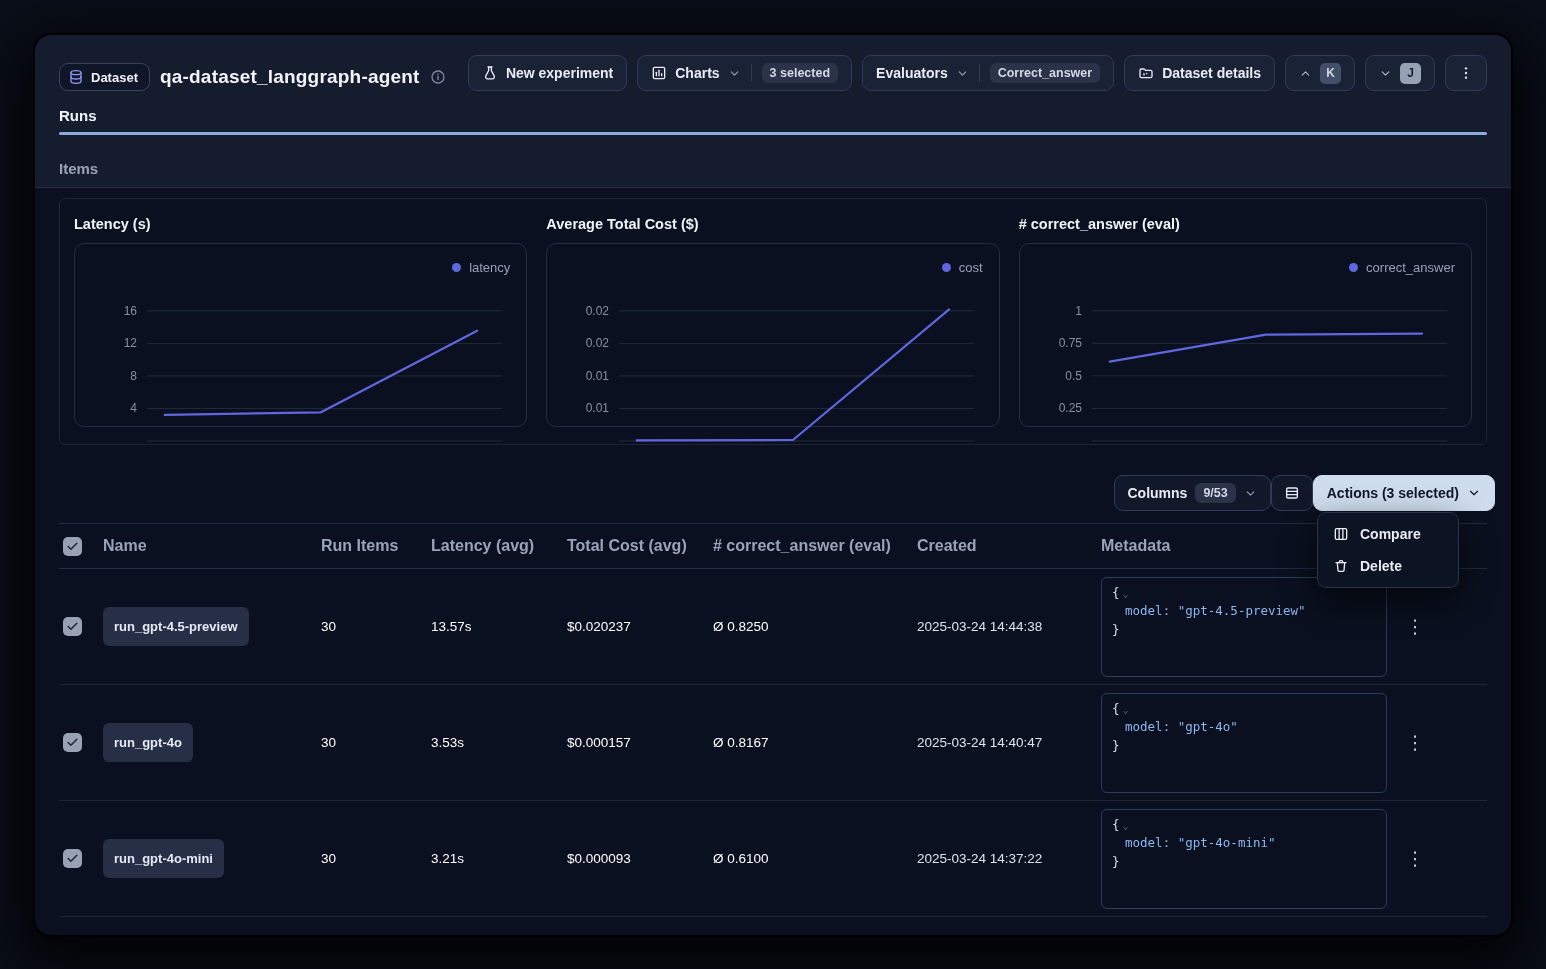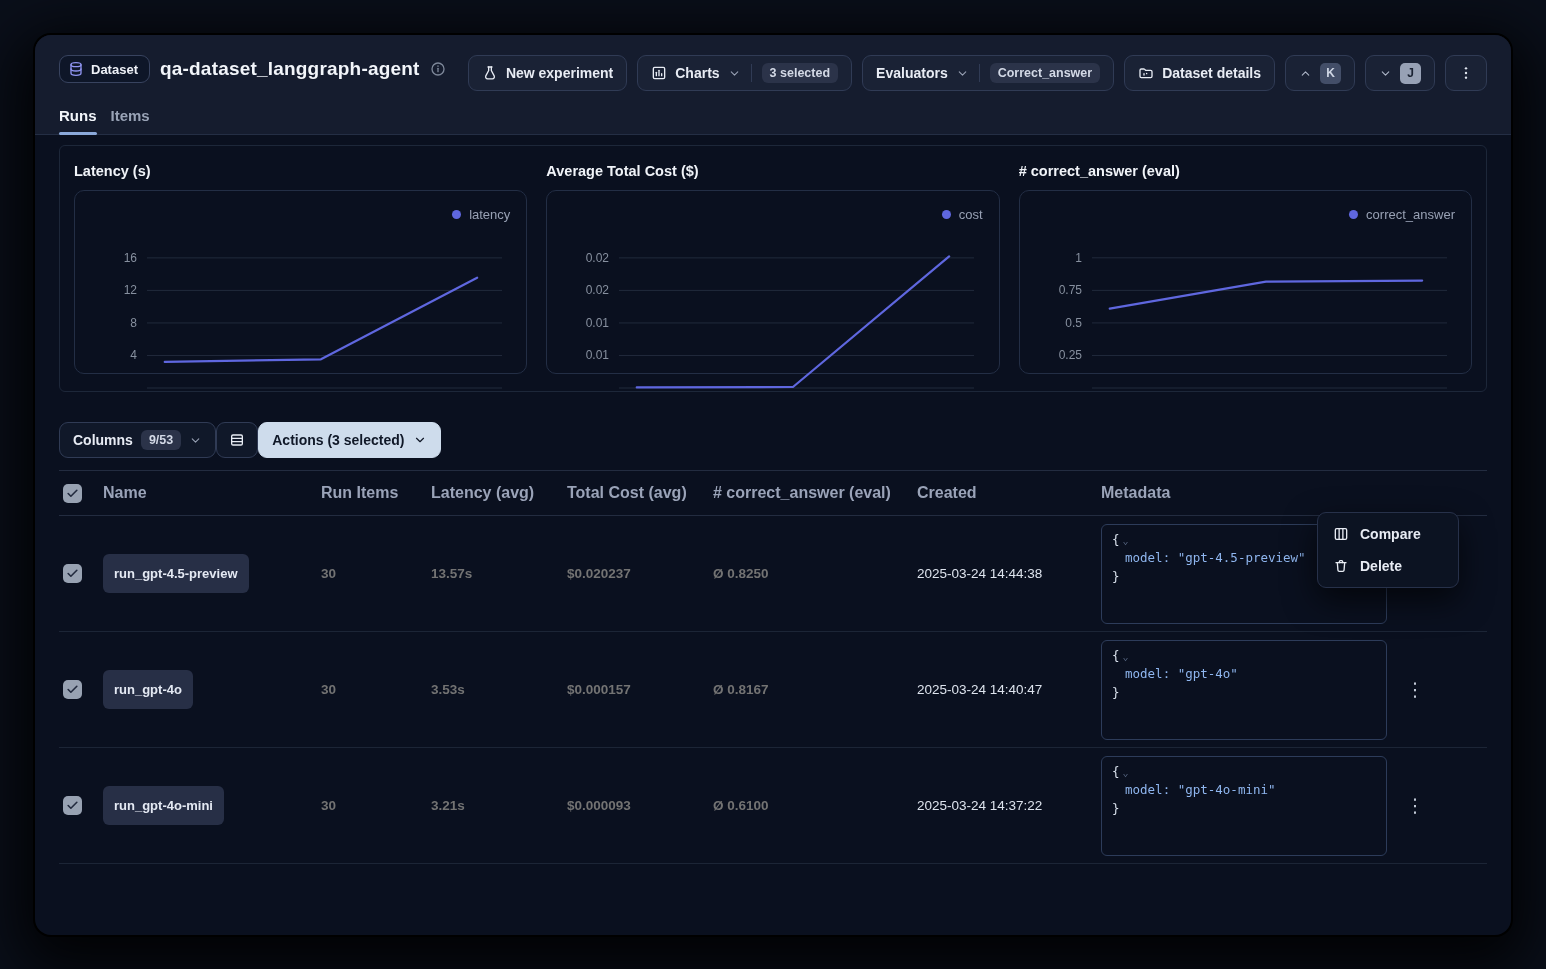--- a/index.html
+++ b/index.html
@@ -4,73 +4,73 @@
 <style>
   * { margin:0; padding:0; box-sizing:border-box; }
   html,body { width:1546px; height:969px; background:#0a0f1a; overflow:hidden;
               font-family:"Liberation Sans", sans-serif; }
   .window { position:absolute; left:35px; top:35px; width:1476px; height:900px;
             background:#0a101f; border-radius:16px;
             box-shadow:0 0 0 2px #000, 0 18px 60px 18px rgba(0,0,0,.85); overflow:hidden; }
 
   
   .app-header { background:#151c2e; border-bottom:1px solid #242e44; padding:20px 24px 0; }
-  .header-top { display:flex; align-items:flex-start; justify-content:space-between; }
+  .header-top { display:flex; align-items:flex-end; justify-content:space-between; }
   .header-left { display:flex; align-items:center; gap:10px; }
   .dataset-badge { display:flex; align-items:center; gap:7px; border:1px solid #38435f;
                    background:#0e1628; border-radius:9px; padding:5px 11px 5px 8px; }
   .dataset-badge .lbl { color:#eef1f7; font-size:13px; font-weight:bold; }
   .page-title { color:#f2f5fa; font-size:19px; font-weight:bold; letter-spacing:.2px; }
   .icon { display:inline-flex; align-items:center; justify-content:center; flex:none; }
   .header-right { display:flex; align-items:center; gap:10px; }
   .btn { display:flex; align-items:center; gap:8px; height:36px; padding:7px 13px;
          background:#1a2235; border:1px solid #303b55; border-radius:9px;
          color:#e8ecf4; font-size:14px; font-weight:bold; cursor:pointer; white-space:nowrap; }
   .btn .sep { width:1px; height:18px; background:#303b55; margin:0 2px; }
   .badge { background:#2b3349; color:#d3d9e6; font-size:12.5px; font-weight:bold;
            border-radius:6px; padding:3px 8px; }
   .keycap { width:21px; height:21px; border-radius:5px; display:flex; align-items:center;
             justify-content:center; font-size:12px; font-weight:bold; }
   .keycap.dark { background:#434e68; color:#cfd6e4; }
   .keycap.light { background:#97a1b5; color:#1a2232; }
-  .tabs { display:flex; gap:14px; margin-top:16px; }
+  .tabs { display:flex; gap:26px; margin-top:16px;flex-direction:column; }
   .tab { padding-bottom:10px; font-size:15px; font-weight:bold; color:#99a3b6; cursor:pointer;
          position:relative; }
   .tab.active { color:#f2f5fa; }
   .tab.active::after { content:""; position:absolute; left:0; right:0; bottom:-1px;
                        height:3px; border-radius:2px; background:#8ba9da; }
 
   
   .charts-section { margin:10px 24px 0; border:1px solid #1d2739; border-radius:6px;
                     padding:15px 14px 17px; }
   .charts-row { display:flex; gap:19px; }
   .chart-col { flex:1; min-width:0; }
   .chart-title { color:#f0f3f8; font-size:14.5px; font-weight:bold; margin:2px 0 11px; }
   .chart-card { border:1px solid #232e45; border-radius:10px; height:184px;
                 padding:13px 16px 4px; background:#0a101f; }
   .legend { display:flex; justify-content:flex-end; align-items:center; gap:8px; height:20px; }
   .legend-dot { width:9px; height:9px; border-radius:50%; }
   .legend-label { color:#98a1b4; font-size:13px; }
   .plot { width:100%; height:172px; margin-top:2px; }
 
   
-  .toolbar { display:flex; align-items:center; 
-             margin:30px 24px 0; }
+  .toolbar { display:flex; justify-content:flex-end; align-items:center; 
+             margin:30px 16px 0; }
   .btn.ghost { background:#101829; }
   .btn.square { width:42px; justify-content:center; padding:0; }
   .btn.primary-light { background:#cedcec; border-color:#cedcec; color:#101828; }
 
   
   .table { margin:12px 24px 0; }
   .tgrid { display:grid; grid-template-columns:44px 218px 110px 136px 146px 204px 184px 300px 1fr;
            align-items:center; }
   .thead { height:46px; border-top:1px solid #232c40; border-bottom:1px solid #232c40;
            color:#9aa3b8; font-size:16px; font-weight:bold; }
   .trow { height:116px; border-bottom:1px solid #1c2536; }
-  .cell { font-size:13.5px; color:#737373; font-weight:bold; }
+  .cell { font-size:13.5px; color:#ffffff; font-weight:normal; }
   .cb { width:19px; height:19px; border-radius:5px; background:#98a2b2; margin-left:4px;
         display:flex; align-items:center; justify-content:center; cursor:pointer; }
   .name-pill { display:inline-block; background:#272f46; border-radius:6px; padding:12px 11px;
                color:#e4e9f3; font-size:13px; font-weight:bold; }
   .created { color:#dde3ed; font-weight:normal; }
   .meta-box { width:286px; height:100px; border:1px solid #2d3c5a; border-radius:6px;
               padding:6px 10px; font-family:"DejaVu Sans Mono", monospace; font-size:12.5px;
               line-height:1.5; color:#d9e1ec; overflow:hidden; }
   .meta-line { color:#8fb6ef; padding-left:13px; white-space:nowrap; }
   .meta-chev { color:#5c6c88; font-size:10px; margin-left:3px; }

